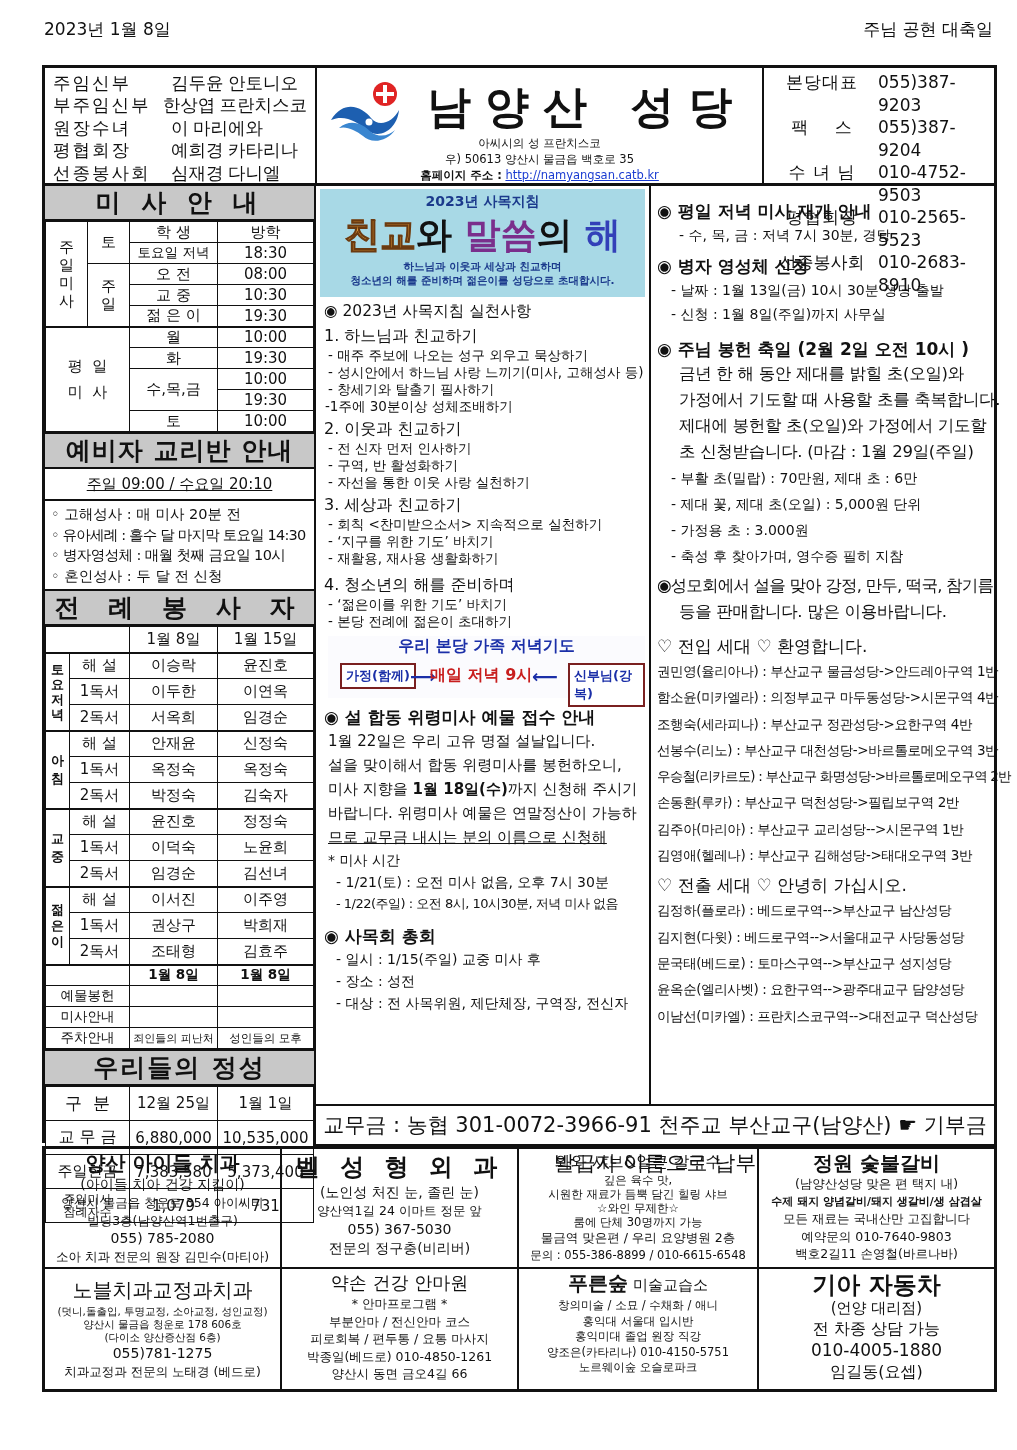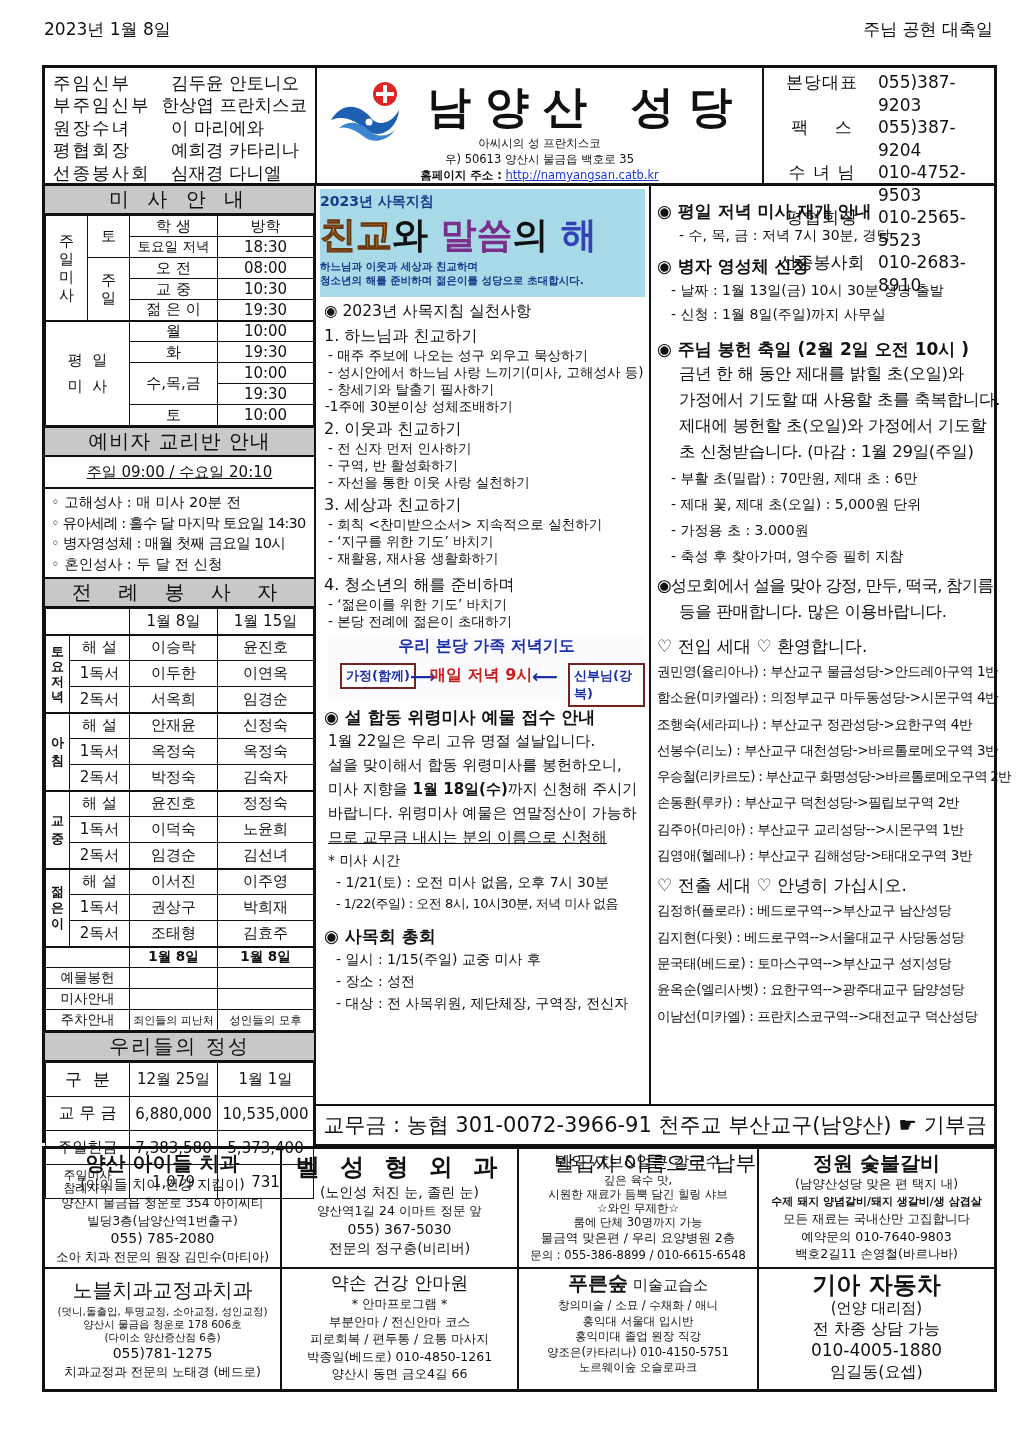--- a/index.html
+++ b/index.html
@@ -1,46 +1,46 @@
 <!DOCTYPE html>
 <html><head>
 <meta charset="utf-8">
 <style>
   * { box-sizing: border-box; margin: 0; padding: 0; }
   html, body { width: 1017px; height: 1450px; background: #fff; overflow: hidden; }
   body { font-family: "DejaVu Sans", "Liberation Sans", sans-serif; color: #111; position: relative; }
   .abs { position: absolute; }
   .topline { top: 18px; font-size: 17px; }
   .hdr { left: 42px; top: 65px; width: 955px; height: 118px; display: flex; border: 3px solid #111; border-bottom: none; }
-  .hdr-left { width: 272px; border-right: 2px solid #111; padding: 4px 8px; font-size: 17.5px; line-height: 22.4px; }
+  .hdr-left { width: 272px; border-right: 2px solid #111; padding: 4px 8px; font-size: 17.5px; line-height: 22.4px; font-family: Liberation Serif, serif; }
   .hdr-left .row { display: flex; white-space: nowrap; }
   .hdr-left .role { width: 118px; letter-spacing: 2px; }
   .hdr-mid { flex: 1; position: relative; }
   .hdr-right { width: 232px; border-left: 2px solid #111; padding: 3px 6px 0 10px; font-size: 17px; line-height: 22.5px; }
   .hdr-right .row { display: flex; }
   .hdr-right .lbl { width: 96px; text-align: center; letter-spacing: 1px; }
   .hdr-right .val { flex: 1; padding-left: 8px; }
   .logo { position: absolute; left: 10px; top: 10px; width: 80px; height: 68px; }
   .church-name { position: absolute; left: 110px; top: 10px; font-size: 44px; font-weight: bold; letter-spacing: 14px; white-space: nowrap; }
   .church-sub { position: absolute; left: 0; right: 0; text-align: center; font-size: 11.5px; }
   .church-sub a { color: #1a3bd1; text-decoration: underline; }
 
   
   .left { left: 42px; top: 183px; width: 272px; height: 960px; border-left: 3px solid #111; border-top: 3px solid #111; }
-  .sec-title { background: #c8c8c8; text-align: center; font-weight: normal; font-size: 20px; border-bottom: 2px solid #111; border-top: 2px solid #111; letter-spacing: 6px; }
+  .sec-title { background: #c8c8c8; text-align: center; font-weight: bold; font-size: 25px; border-bottom: 2px solid #111; border-top: 2px solid #111; letter-spacing: 6px; }
   table { border-collapse: collapse; width: 100%; }
   td { border: 1px solid #111; text-align: center; font-size: 15px; height: 21px; padding: 0; }
   .thick-top td { border-top: 2px solid #111; }
   .vert { line-height: 18px; font-size: 15px; }
   .notice { font-size: 14.5px; padding: 3px 6px; line-height: 20.5px; border-bottom: 2px solid #111; }
   .notice .it { white-space: nowrap; }
 
   
   .mid { left: 314px; top: 183px; width: 337px; height: 921px; border-top: 3px solid #111; border-left: 2px solid #111; border-right: 2px solid #111; }
-  .banner { margin: 3px 4px 0 4px; height: 108px; background: #a8d9e6; position: relative; text-align: left; }
+  .banner { margin: 3px 4px 0 4px; height: 108px; background: #a8d9e6; position: relative; text-align: center; }
   .banner .t1 { position: absolute; top: 4px; left: 0; right: 0; color: #1b3a8c; font-weight: bold; font-size: 14px; }
   .banner .t2 { position: absolute; top: 22px; left: 0; right: 0; font-size: 36px; font-weight: bold; white-space: nowrap; }
   .banner .t2 .o { color: #e8a23a; -webkit-text-stroke: 1px #6b3a10; }
   .banner .t2 .k { color: #111; }
   .banner .t2 .p { color: #7a2f8c; }
   .banner .t2 .b { color: #3340b8; }
   .banner .t3 { position: absolute; top: 70px; left: 0; right: 0; color: #1b3a8c; font-weight: bold; font-size: 10.5px; line-height: 14px; }
   .mtxt { font-size: 15px; padding-left: 8px; }
   .mhead { font-size: 16px; margin-top: 4px; }
   .mitem { font-size: 13.5px; line-height: 17px; padding-left: 12px; white-space: nowrap; }

